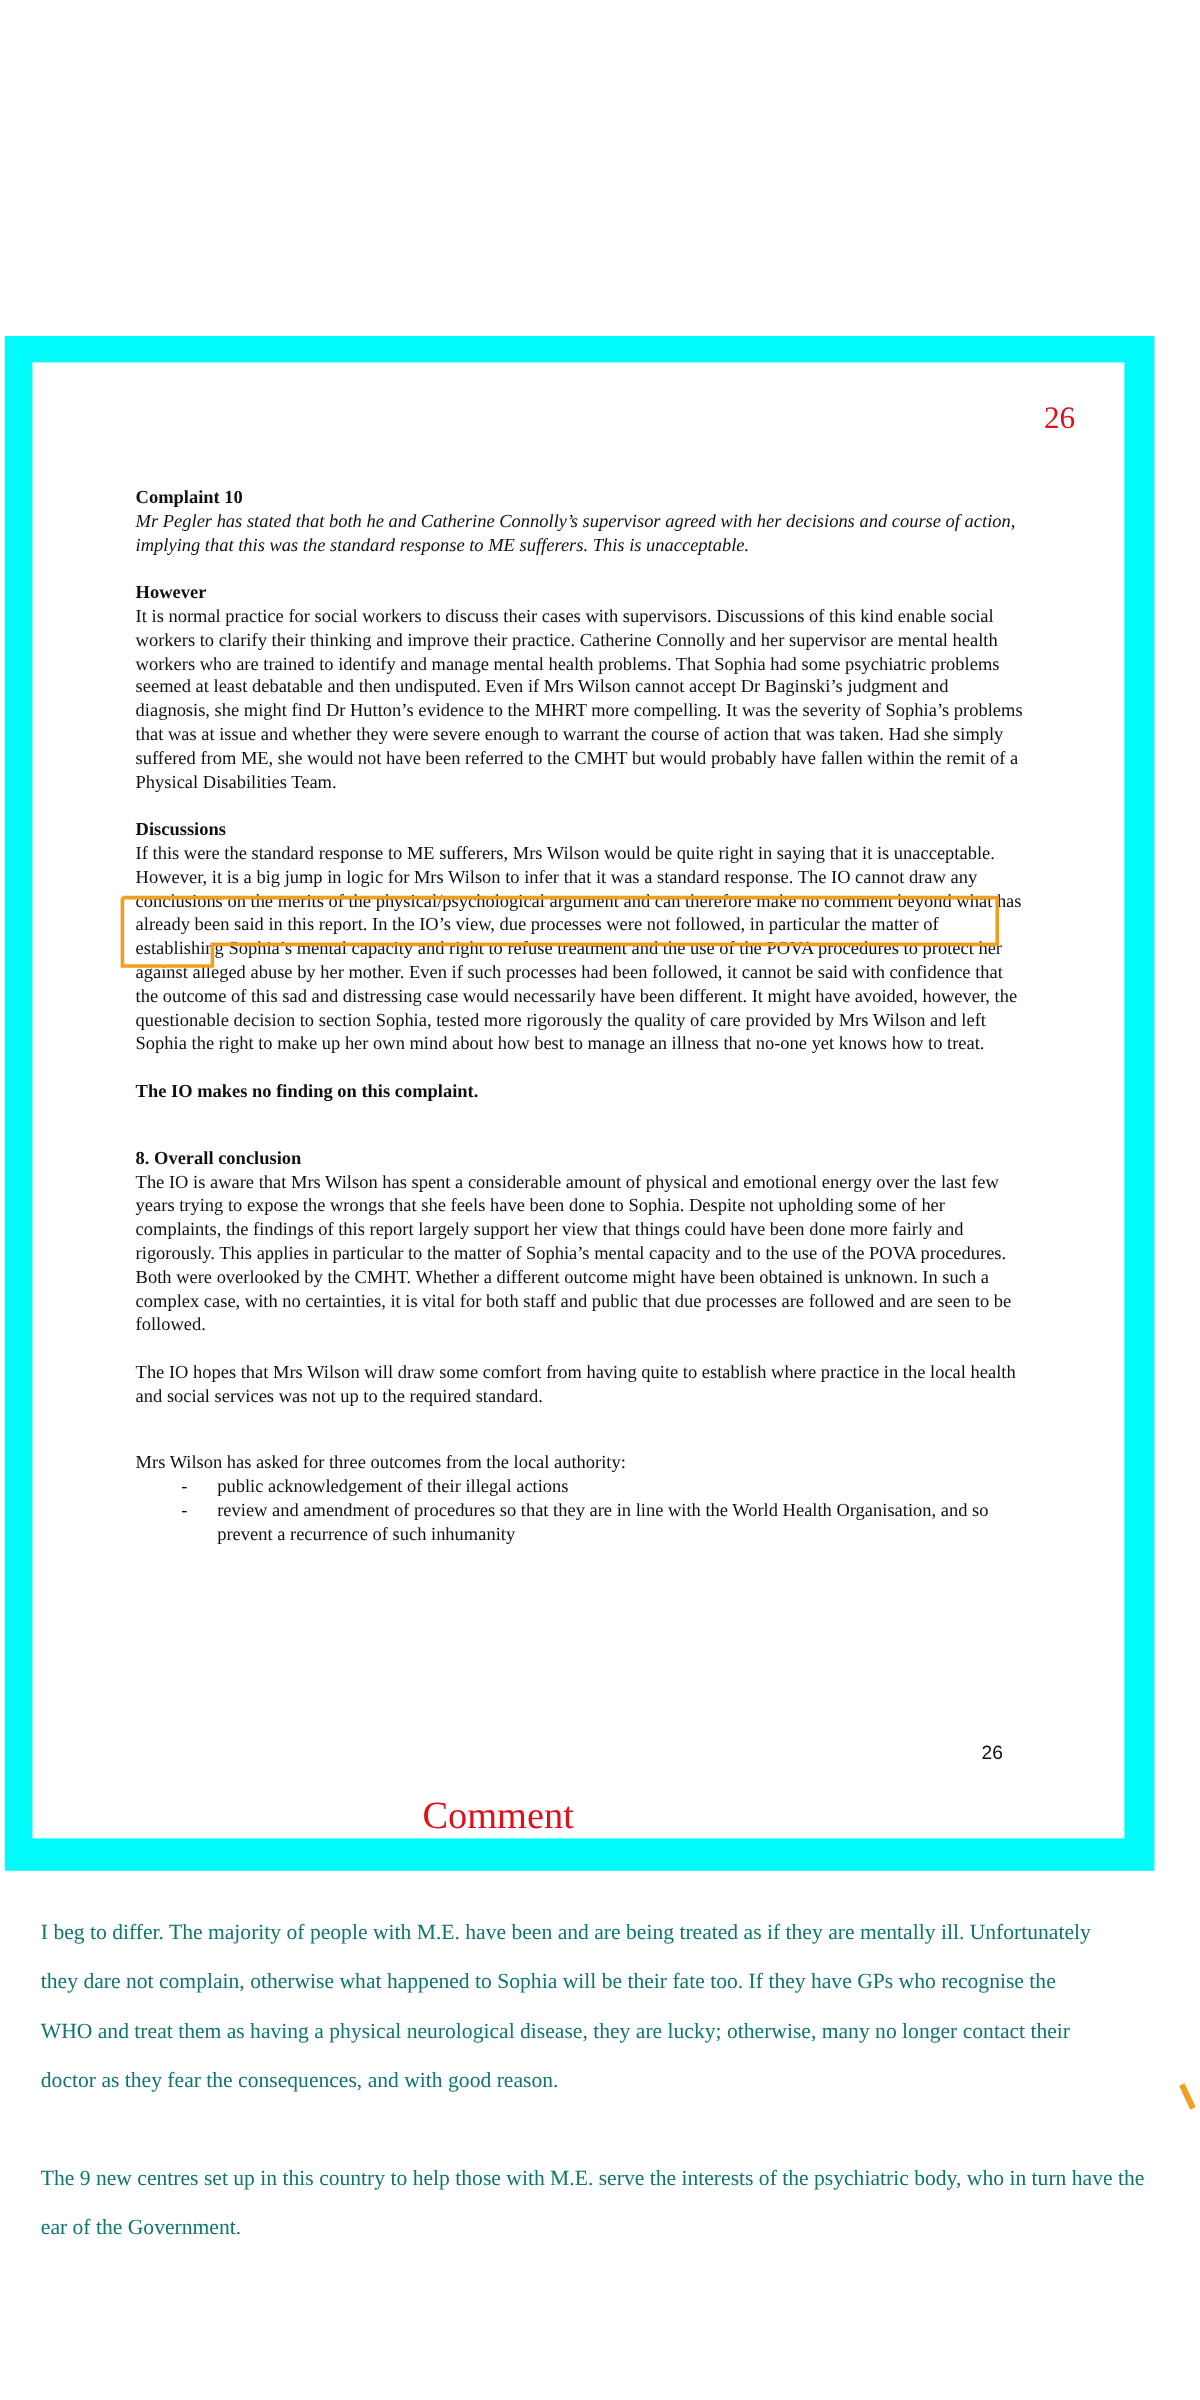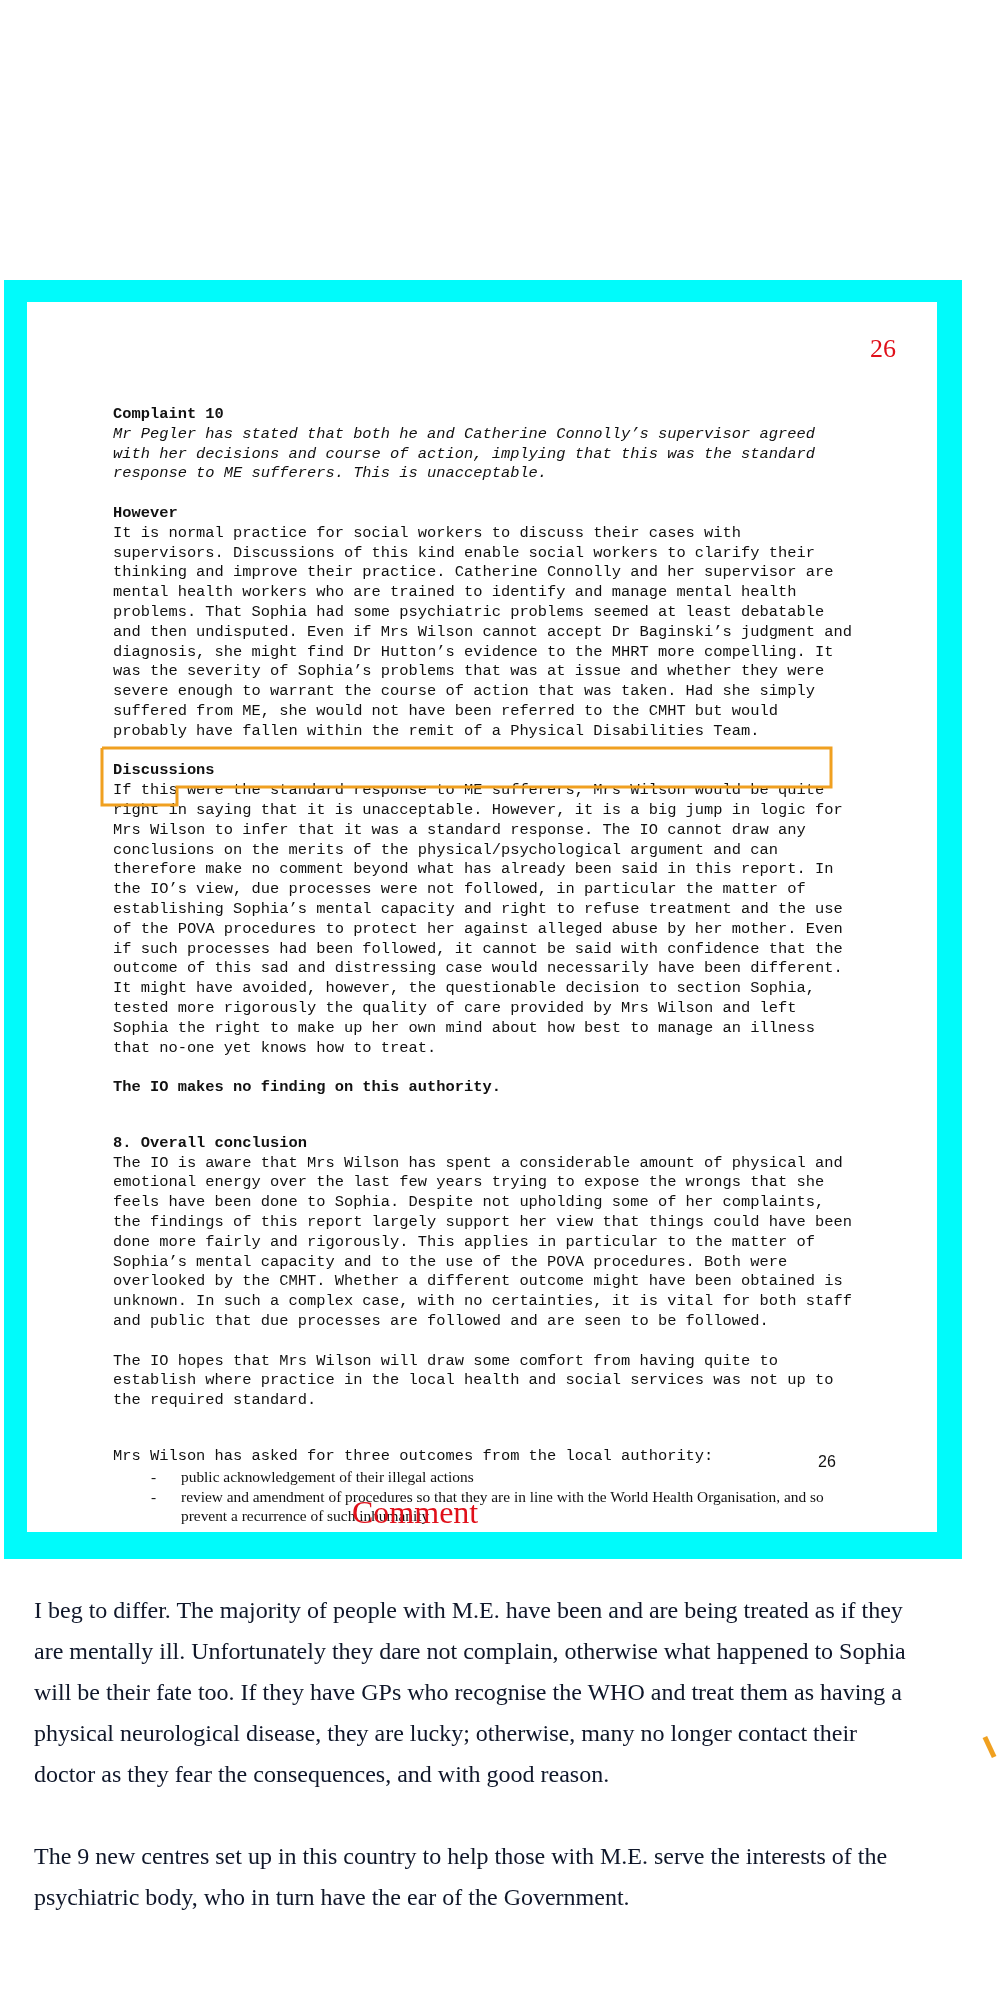--- a/index.html
+++ b/index.html
@@ -16,41 +16,41 @@
     background: #ffffff;
   }
   .page-num-red {
     position: absolute; left: 870px; top: 334px; color: #e0101a;
     font-size: 26px; line-height: 30px;
   }
   .doc {
     position: absolute; left: 113px; top: 405px; width: 740px;
     color: #111; font-size: 15.4px; line-height: 19.8px;
   }
-  .doc p { margin: 0; font-family: Liberation Mono, monospace; }
+  .doc p { margin: 0; }
   .doc .head { font-weight: bold; }
   .doc .gap { height: 19.8px; }
   .doc .gap-big { height: 36px; }
   .doc ul { list-style: none; margin: 0; padding: 0 0 0 38px; }
   .doc li { position: relative; padding-left: 30px; }
   .doc li::before { content: "-"; position: absolute; left: 0; }
   .highlight-box {
     position: absolute; pointer-events: none;
   }
   .page-num-small {
     position: absolute; left: 818px; top: 1453px; font-family: "Liberation Sans", sans-serif;
     font-size: 16px; color: #111;
   }
   .comment-title {
     position: absolute; left: 352px; top: 1497px; color: #e0101a;
     font-size: 32px; line-height: 30px;
   }
   .comment {
-    position: absolute; left: 34px; top: 1590px; width: 940px; color: #0f172a;
-    font-size: 24px; line-height: 41px;
+    position: absolute; left: 34px; top: 1590px; width: 940px; color: #0f766e;
+    font-size: 18px; line-height: 41px;
   }
   .comment p { margin: 0; }
   .comment .gap { height: 41px; }
   .orange-mark {
     position: absolute; left: 987px; top: 1736px; width: 5px; height: 22px;
     background: #f0a020; transform: rotate(-25deg);
   }
 </style>
 </head>
 <body>
@@ -63,21 +63,21 @@
 <div class="doc">
   <p class="head">Complaint 10</p>
   <p style="font-style:italic">Mr Pegler has stated that both he and Catherine Connolly’s supervisor agreed with her decisions and course of action, implying that this was the standard response to ME sufferers. This is unacceptable.</p>
   <div class="gap"></div>
   <p class="head">However</p>
   <p>It is normal practice for social workers to discuss their cases with supervisors. Discussions of this kind enable social workers to clarify their thinking and improve their practice. Catherine Connolly and her supervisor are mental health workers who are trained to identify and manage mental health problems. That Sophia had some psychiatric problems seemed at least debatable and then undisputed. Even if Mrs Wilson cannot accept Dr Baginski’s judgment and diagnosis, she might find Dr Hutton’s evidence to the MHRT more compelling. It was the severity of Sophia’s problems that was at issue and whether they were severe enough to warrant the course of action that was taken.  Had she simply suffered from ME, she would not have been referred to the CMHT but would probably have fallen within the remit of a Physical Disabilities Team.</p>
   <div class="gap"></div>
   <p class="head">Discussions</p>
   <p><span>If this were the standard response to ME sufferers, Mrs Wilson would be quite right in saying that it is unacceptable. However, it is a big jump in logic for Mrs Wilson to infer that it was a standard response.</span><span> The IO cannot draw any conclusions on the merits of the physical/psychological argument and can therefore make no comment beyond what has already been said in this report. In the IO’s view, due processes were not followed, in particular the matter of establishing Sophia’s mental capacity and right to refuse treatment and the use of the POVA procedures to protect her against alleged abuse by her mother. Even if such processes had been followed, it cannot be said with confidence that the outcome of this sad and distressing case would necessarily have been different. It might have avoided, however, the questionable decision to section Sophia, tested more rigorously the quality of care provided by Mrs Wilson and left Sophia the right to make up her own mind about how best to manage an illness that no-one yet knows how to treat.</span></p>
   <div class="gap"></div>
-  <p class="head">The IO makes no finding on this authority.</p>
+  <p class="head">The IO makes no finding on this complaint.</p>
   <div class="gap-big"></div>
   <p class="head">8.   Overall conclusion</p>
   <p>The IO is aware that Mrs Wilson has spent a considerable amount of physical and emotional energy over the last few years trying to expose the wrongs that she feels have been done to Sophia. Despite not upholding some of her complaints, the findings of this report largely support her view that things could have been done more fairly and rigorously. This applies in particular to the matter of Sophia’s mental capacity and to the use of the POVA procedures. Both were overlooked by the CMHT. Whether a different outcome might have been obtained is unknown. In such a complex case, with no certainties, it is vital for both staff and public that due processes are followed and are seen to be followed.</p>
   <div class="gap"></div>
   <p>The IO hopes that Mrs Wilson will draw some comfort from having quite to establish where practice in the local health and social services was not up to the required standard.</p>
   <div class="gap-big"></div>
   <p>Mrs Wilson has asked for three outcomes from the local authority:</p>
   <ul>
     <li>public acknowledgement of their illegal actions</li>
     <li>review and amendment of procedures so that they are in line with the World Health Organisation, and so prevent a recurrence of such inhumanity</li>

